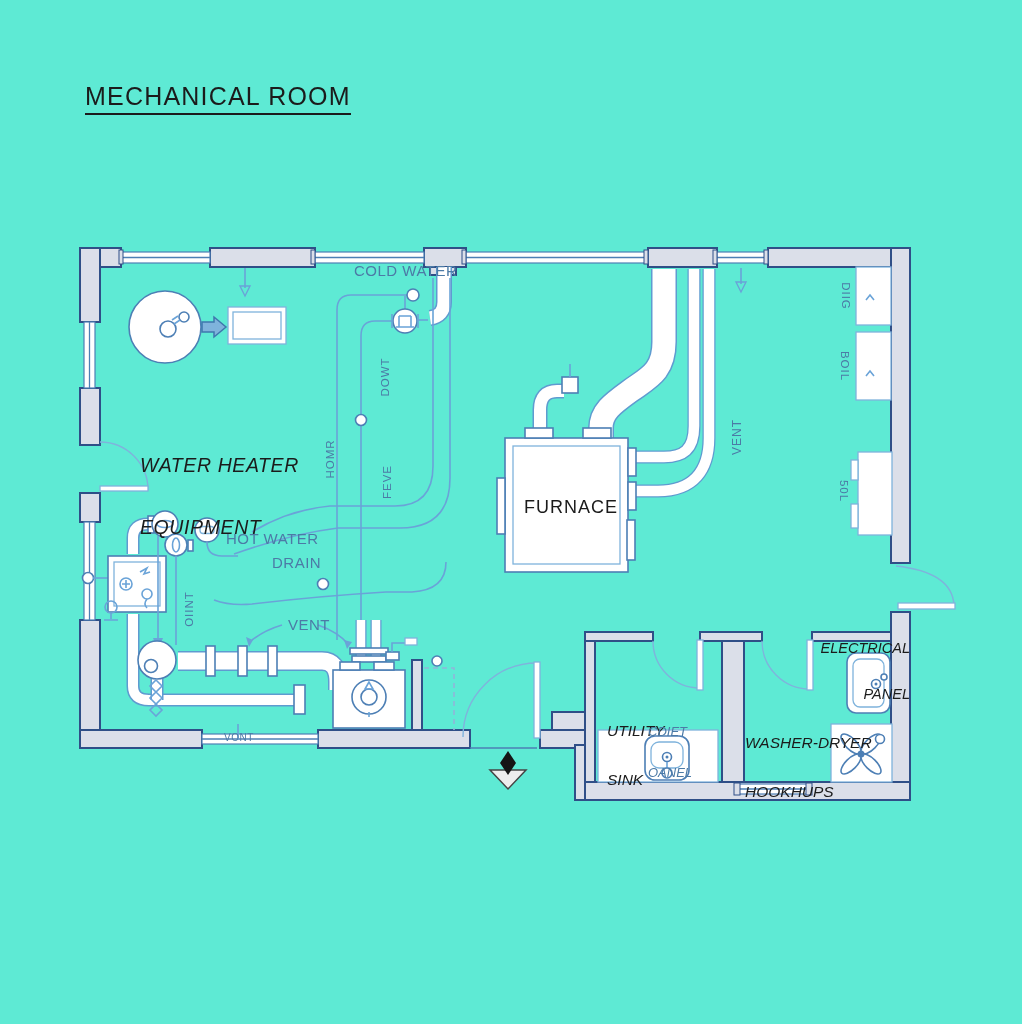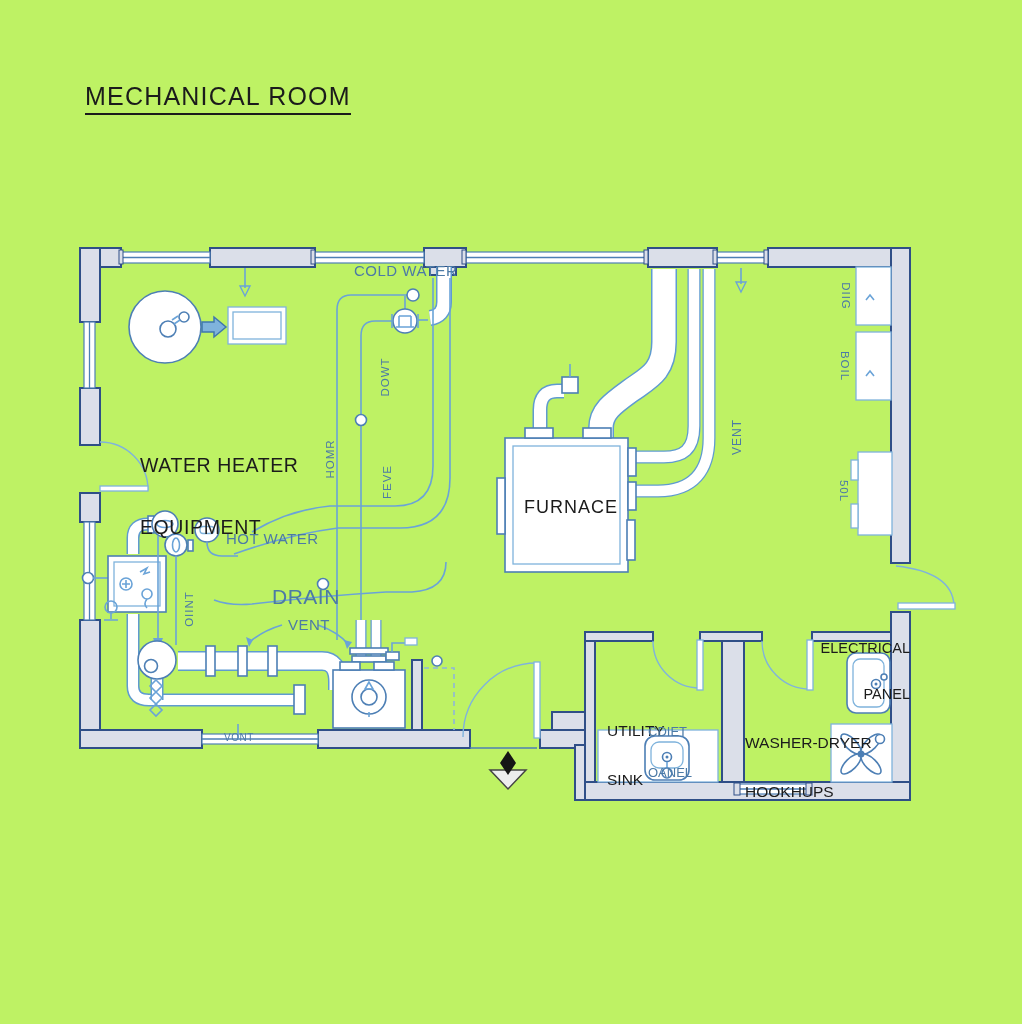--- a/index.html
+++ b/index.html
@@ -1,23 +1,23 @@
 <!DOCTYPE html>
 <html><head>
 <meta charset="utf-8">
 <style>
   html,body{margin:0;padding:0;background:#fff;width:1024px;height:1024px;overflow:hidden;
     font-family:"Liberation Sans","DejaVu Sans",sans-serif;}
-  #stage{position:relative;width:1022px;height:1024px;background:#bef264;}
+  #stage{position:relative;width:1022px;height:1024px;background:#5eead4;}
   #plan-svg{position:absolute;left:0;top:0;}
   .lbl{position:absolute;white-space:pre;color:#1b1b1b;}
   .blue{color:#4c7aa6;}
   .rot-ccw{transform:rotate(-90deg);transform-origin:center;}
   .rot-cw{transform:rotate(90deg);transform-origin:center;}
-  .two{line-height:1.06;}
+  .two{line-height:1.06;font-style:italic;}
   #title{font-size:25px;letter-spacing:1.2px;border-bottom:2px solid #1b1b1b;padding-bottom:2px;}
   .pp{fill:none;stroke:#6aa3d8;stroke-width:1.6;}
   .ppl{fill:none;stroke:#7fb3dc;stroke-width:1.4;}
   .fx{fill:#fff;stroke:#4d7fb5;stroke-width:1.6;}
   .fx2{fill:#fff;stroke:#7fb3dc;stroke-width:1.3;}
   .wall{fill:#dbdfe9;stroke:#2f4f87;stroke-width:2;}
   .win{fill:#fff;stroke:#4d7fb5;stroke-width:1.2;}
   .mul{fill:#dbdfe9;stroke:#2f4f87;stroke-width:1;}
   .casb{fill:none;stroke:#5f9bd0;}
   .casw{fill:none;stroke:#fff;}
@@ -295,21 +295,21 @@
 
   <div class="lbl two" style="left:140px;top:414px;font-size:19.5px;letter-spacing:.6px;">
     <div>WATER HEATER</div>
     <div>EQUIPMENT</div>
   </div>
 
   <div class="lbl" style="left:524px;top:497px;font-size:18px;letter-spacing:1px;">FURNACE</div>
 
   <div class="lbl blue" style="left:226px;top:530px;font-size:15px;letter-spacing:.5px;">HOT WATER</div>
 
-  <div class="lbl blue" style="left:272px;top:585px;font-size:21px;letter-spacing:.5px;">DRAIN</div>
+  <div class="lbl blue" style="left:272px;top:554px;font-size:15px;letter-spacing:.5px;">DRAIN</div>
 
   <div class="lbl blue" style="left:288px;top:616px;font-size:15px;letter-spacing:.5px;">VENT</div>
 
   <div class="lbl two" style="left:808px;top:610px;font-size:14.5px;width:102px;text-align:right;">
     <div>ELECTRICAL</div>
     <div>PANEL</div>
   </div>
 
   <div class="lbl two" style="left:607px;top:690px;font-size:15.5px;">
     <div>UTILITY</div>

